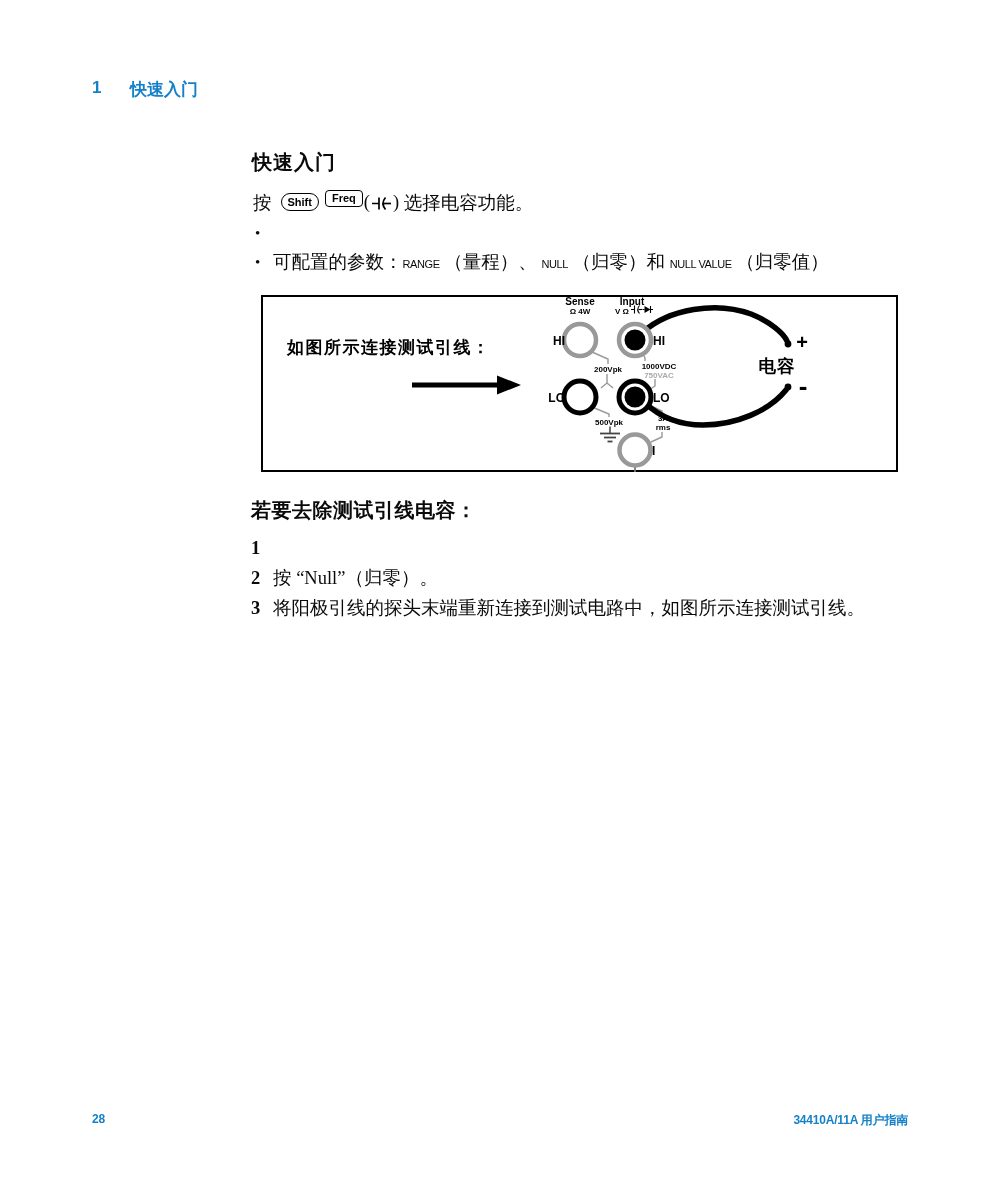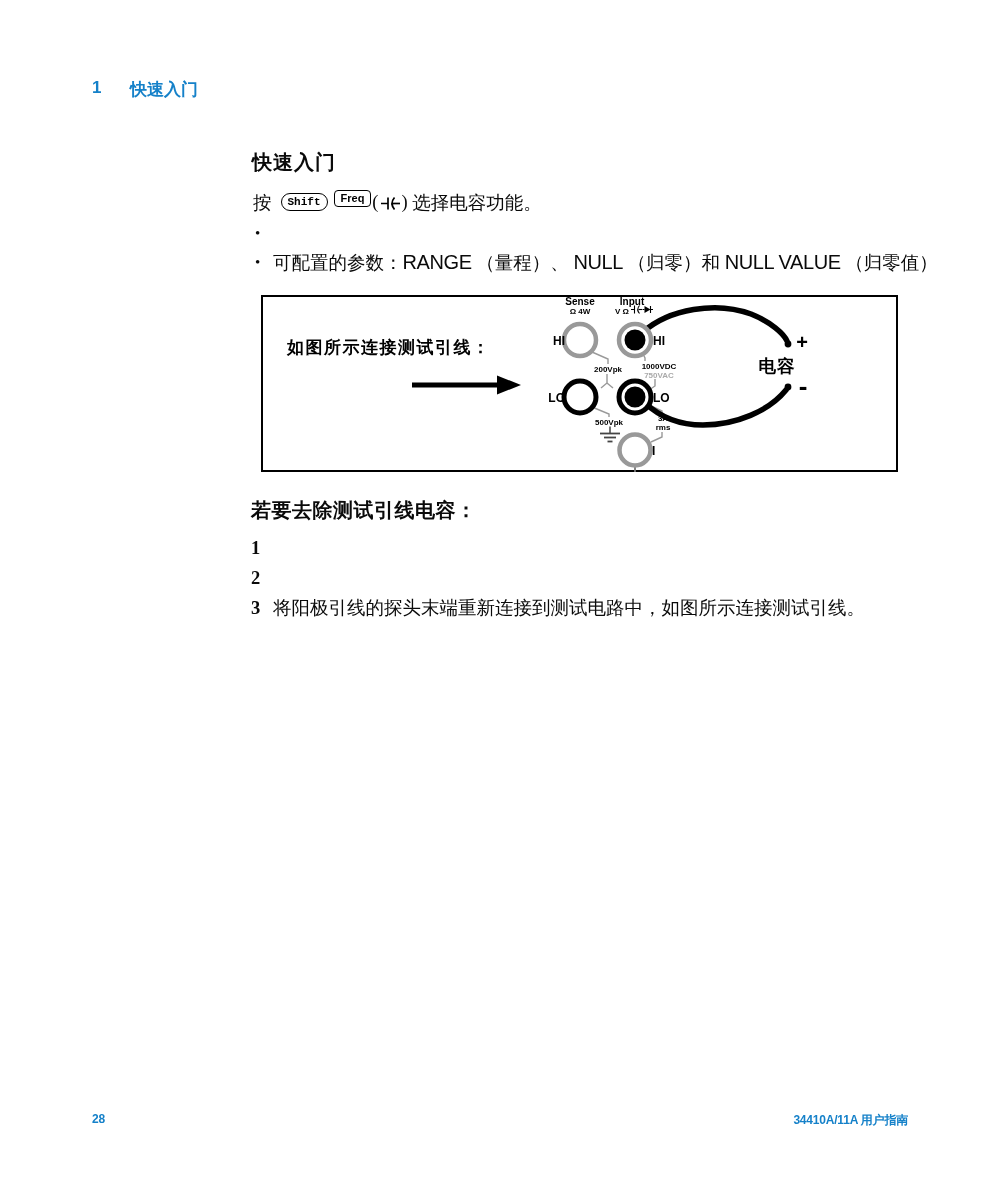--- a/index.html
+++ b/index.html
@@ -33,31 +33,31 @@
     position:absolute;left:253px;top:189px;height:26px;
     font-size:18.5px;display:flex;align-items:center;
   }
   .press .zh{white-space:pre;}
   .key{
     font-family:"Liberation Sans","DejaVu Sans",sans-serif;
     font-weight:bold;font-size:11px;line-height:1;
     border:1.7px solid #000;padding:2.5px 6px 2px 6px;
     display:inline-block;color:#000;
   }
-  .key.oval{border-radius:10px;margin:0 3px 0 9px;font-family:Liberation Mono, monospace;}
+  .key.oval{border-radius:10px;margin:0 3px 0 9px;}
   .key.rect{border-radius:4px;margin:0 1px 7px 3px;}
   .cap-inline{margin:0 1px;position:relative;top:1px;}
 
   
   .bullets{position:absolute;left:255px;top:219px;font-size:18.5px;}
   .bullet{display:flex;line-height:28.5px;}
   .bullet .marker{width:18px;font-size:15px;}
   .param{
     font-family:"Liberation Sans","DejaVu Sans",sans-serif;
-    font-size:20px;letter-spacing:-0.4px;
+    font-size:11px;letter-spacing:-0.4px;
   }
 
   
   .diagram{position:absolute;left:261px;top:295px;width:637px;height:177px;}
   .diagram svg{display:block;}
   .svg-caption{font-family:"Liberation Sans","DejaVu Sans",sans-serif;font-weight:bold;font-size:17px;letter-spacing:1.5px;}
   .svg-hdr{font-family:"Liberation Sans","DejaVu Sans",sans-serif;font-weight:bold;font-size:10px;}
   .svg-sub{font-family:"Liberation Sans","DejaVu Sans",sans-serif;font-size:8px;font-weight:bold;}
   .svg-term{font-family:"Liberation Sans","DejaVu Sans",sans-serif;font-weight:bold;font-size:12px;}
   .svg-rating{font-family:"Liberation Sans","DejaVu Sans",sans-serif;font-weight:bold;font-size:8px;}
@@ -199,20 +199,21 @@
     </svg>
   </div>
 
   <div class="procedure">
     <div class="proc-heading">若要去除测试引线电容：</div>
     <div class="step">
       <span class="n">1</span>
     </div>
     <div class="step">
       <span class="n">2</span>
+      <span>按 “Null”（归零）。</span>
     </div>
     <div class="step">
       <span class="n">3</span>
       <span>将阳极引线的探头末端重新连接到测试电路中，如图所示连接测试引线。</span>
     </div>
   </div>
 
   <div class="footer-left">28</div>
   <div class="footer-right">34410A/11A 用户指南</div>
 

